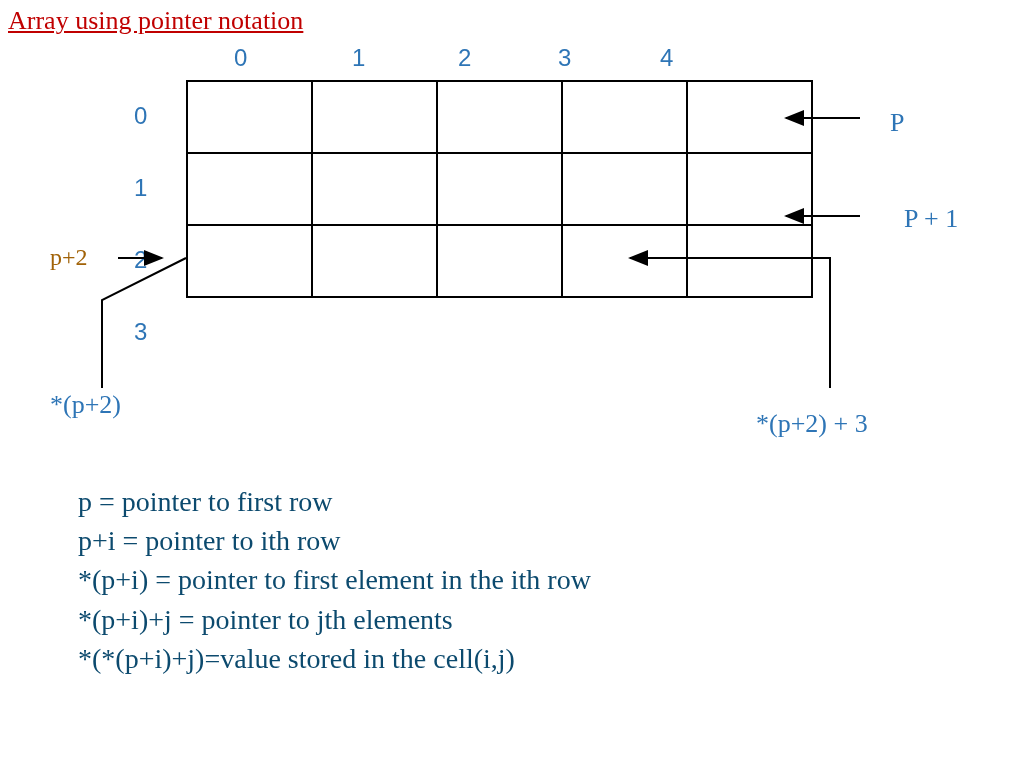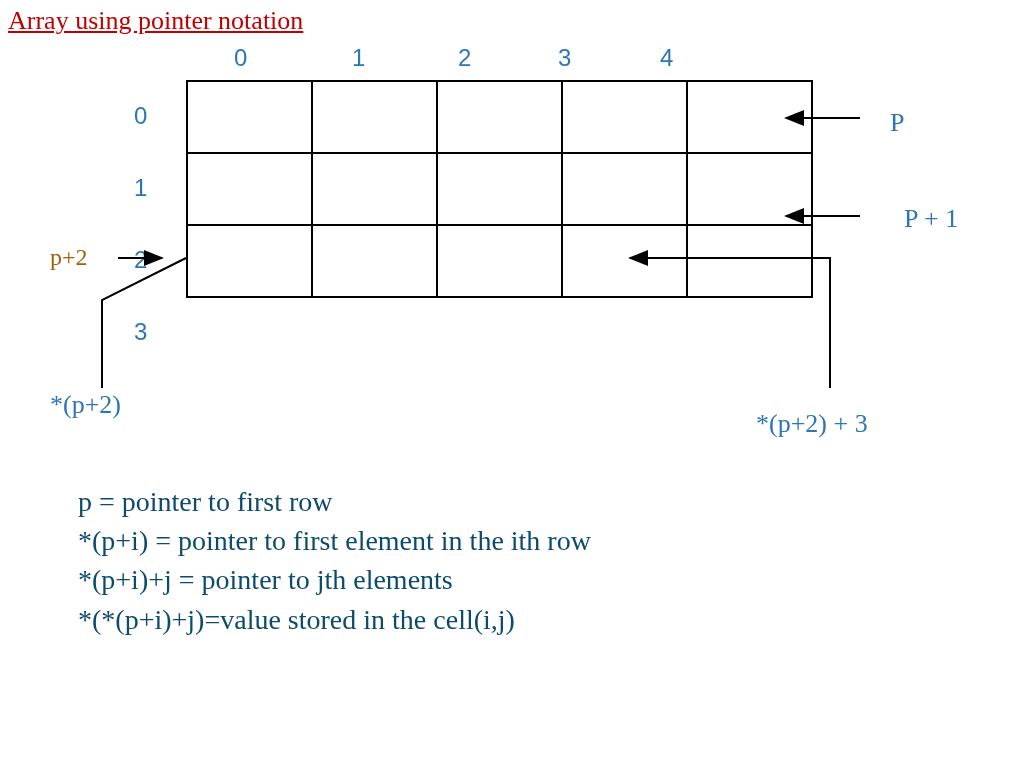--- a/index.html
+++ b/index.html
@@ -136,16 +136,17 @@
 
   <line x1="118" y1="258" x2="162" y2="258" stroke="#000" stroke-width="2" marker-end="url(#arrowhead)"></line>
 
   <polyline points="102,388 102,300 186,258" fill="none" stroke="#000" stroke-width="2"></polyline>
 
   <polyline points="830,388 830,258 630,258" fill="none" stroke="#000" stroke-width="2" marker-end="url(#arrowhead)"></polyline>
 </svg>
 
 <div class="explain">
   <div>p = pointer to first row</div>
+  <div>p+i = pointer to ith row</div>
   <div>*(p+i) = pointer to first element in the ith row</div>
   <div>*(p+i)+j = pointer to jth elements</div>
   <div>*(*(p+i)+j)=value stored in the cell(i,j)</div>
 </div>
 
 </body></html>

